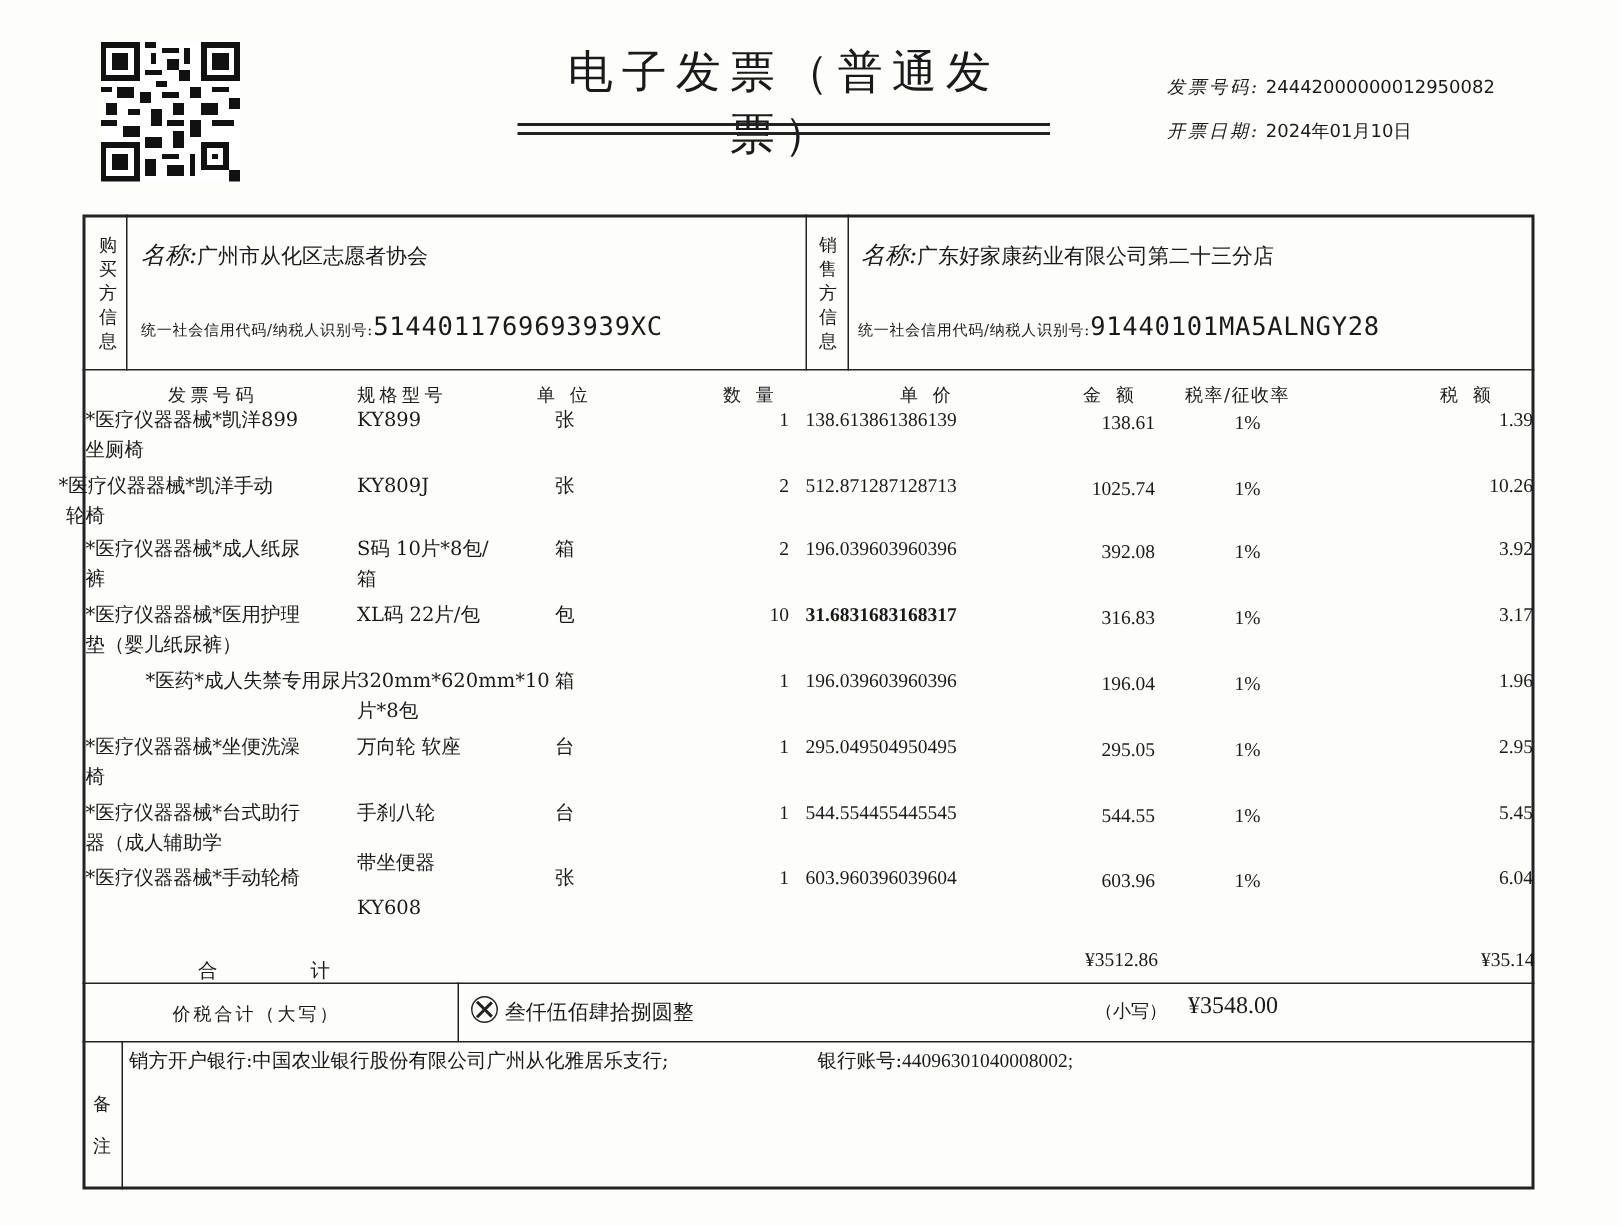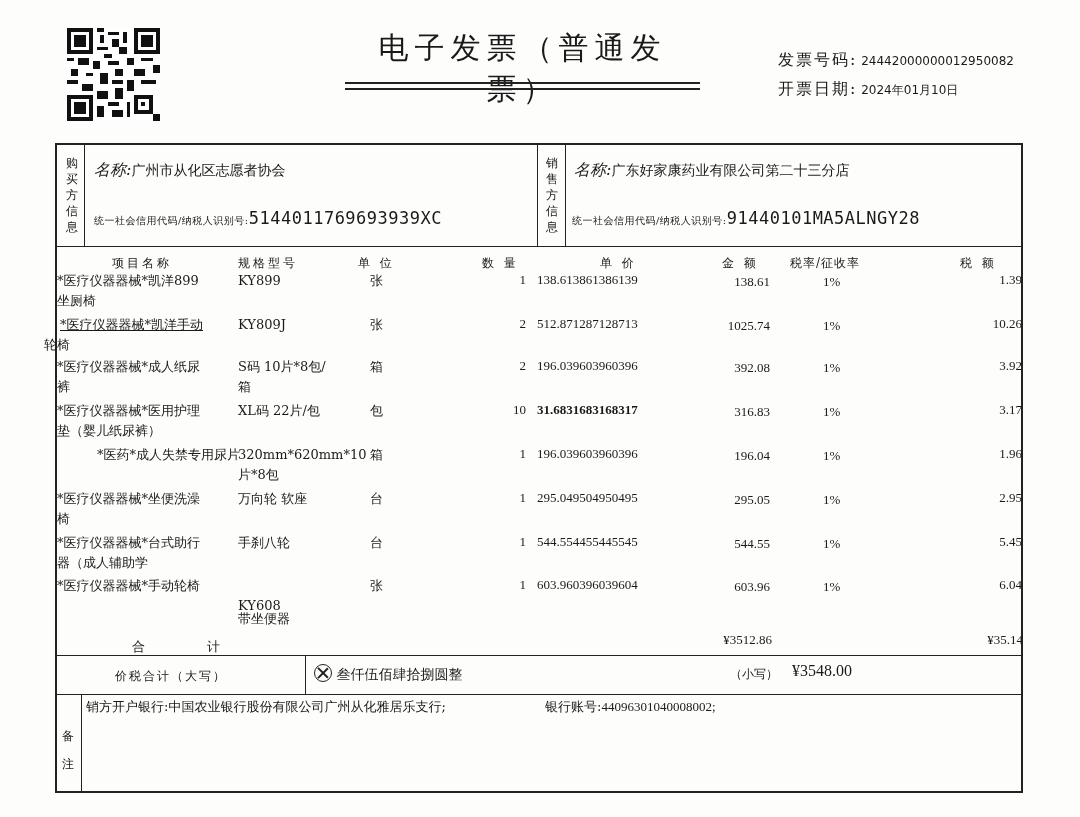--- a/index.html
+++ b/index.html
@@ -8,21 +8,21 @@
     font-family: "DejaVu Serif", "Liberation Serif", serif; color: #1a1a1a;
   }
   .abs { position: absolute; }
   
   .qr { left: 67px; top: 28px; width: 93px; height: 93px; }
   
   .title { left: 345px; top: 28px; width: 355px; text-align: center; font-size: 30px; letter-spacing: 6px; font-weight: normal; }
   .title-rule1 { left: 345px; top: 82px; width: 355px; height: 0; border-top: 2px solid #222; }
   .title-rule2 { left: 345px; top: 88px; width: 355px; height: 0; border-top: 2px solid #222; }
   .meta { left: 778px; font-size: 12px; }
-  .meta .lbl { font-size: 16px; letter-spacing: 2px; }
+  .meta .lbl { font-size: 12px; letter-spacing: 2px; font-style: italic; }
   .meta .val { font-family: "DejaVu Sans", sans-serif; font-size: 12px; }
 
   
   .frame { left: 55px; top: 143px; width: 968px; height: 650px; border: 2px solid #222; box-sizing: border-box; }
   .vline { width: 0; border-left: 1.5px solid #222; }
   .hline { height: 0; border-top: 1.5px solid #222; }
 
   .vlabel { font-size: 12px; line-height: 16px; text-align: center; width: 20px; }
   .party-name { font-size: 14px; }
   .party-name .k { font-size: 16px; font-style: italic; }
@@ -136,41 +136,41 @@
   <div>信</div>
   <div>息</div>
 </div>
 <div class="abs party-name" style="left:574px; top:160px;">
   <span class="k">名称:</span><span>广东好家康药业有限公司第二十三分店</span>
 </div>
 <div class="abs party-tax" style="left:572px; top:208px;">
   <span class="k">统一社会信用代码/纳税人识别号:</span><span class="v">91440101MA5ALNGY28</span>
 </div>
 
-<div class="abs hdr" style="left:112px;">项目名称</div>
+<div class="abs hdr" style="left:112px;">发票号码</div>
 <div class="abs hdr" style="left:238px;">规格型号</div>
 <div class="abs hdr" style="left:358px;">单 位</div>
 <div class="abs hdr" style="left:482px;">数 量</div>
 <div class="abs hdr" style="left:600px;">单 价</div>
 <div class="abs hdr" style="left:722px;">金 额</div>
 <div class="abs hdr" style="left:790px; letter-spacing:1px;">税率/征收率</div>
 <div class="abs hdr" style="left:960px;">税 额</div>
 
 <div id="rows">
     <div class="abs cell" style="left:57px; top:272px;">*医疗仪器器械*凯洋899</div>
     <div class="abs cell" style="left:57px; top:292px;">坐厕椅</div>
     <div class="abs cell" style="left:238px; top:272px;">KY899</div>
     <div class="abs cell" style="left:238px; top:292px;"></div>
     <div class="abs cell" style="left:370px; top:272px;">张</div>
     <div class="abs num right" style="left:470px; width:56px; top:272px;">1</div>
     <div class="abs num" style="left:537px; top:272px;">138.613861386139</div>
     <div class="abs num right" style="left:680px; width:90px; top:274px;">138.61</div>
     <div class="abs num" style="left:823px; top:274px;">1%</div>
     <div class="abs num right" style="left:940px; width:82px; top:272px;">1.39</div>
-    <div class="abs cell" style="left:60px; top:316px;text-decoration:underline;">*医疗仪器器械*凯洋手动</div>
+    <div class="abs cell" style="left:39px; top:316px;">*医疗仪器器械*凯洋手动</div>
     <div class="abs cell" style="left:44px; top:336px;">轮椅</div>
     <div class="abs cell" style="left:238px; top:316px;">KY809J</div>
     <div class="abs cell" style="left:238px; top:336px;"></div>
     <div class="abs cell" style="left:370px; top:316px;">张</div>
     <div class="abs num right" style="left:470px; width:56px; top:316px;">2</div>
     <div class="abs num" style="left:537px; top:316px;">512.871287128713</div>
     <div class="abs num right" style="left:680px; width:90px; top:318px;">1025.74</div>
     <div class="abs num" style="left:823px; top:318px;">1%</div>
     <div class="abs num right" style="left:940px; width:82px; top:316px;">10.26</div>
     <div class="abs cell" style="left:57px; top:358px;">*医疗仪器器械*成人纸尿</div>
@@ -218,21 +218,21 @@
     <div class="abs cell" style="left:238px; top:534px;">手刹八轮</div>
     <div class="abs cell" style="left:238px; top:554px;"></div>
     <div class="abs cell" style="left:370px; top:534px;">台</div>
     <div class="abs num right" style="left:470px; width:56px; top:534px;">1</div>
     <div class="abs num" style="left:537px; top:534px;">544.554455445545</div>
     <div class="abs num right" style="left:680px; width:90px; top:536px;">544.55</div>
     <div class="abs num" style="left:823px; top:536px;">1%</div>
     <div class="abs num right" style="left:940px; width:82px; top:534px;">5.45</div>
     <div class="abs cell" style="left:57px; top:577px;">*医疗仪器器械*手动轮椅</div>
     <div class="abs cell" style="left:57px; top:597px;"></div>
-    <div class="abs cell" style="left:238px; top:610px;">带坐便器</div>
+    <div class="abs cell" style="left:238px; top:567px;">带坐便器</div>
     <div class="abs cell" style="left:238px; top:597px;">KY608</div>
     <div class="abs cell" style="left:370px; top:577px;">张</div>
     <div class="abs num right" style="left:470px; width:56px; top:577px;">1</div>
     <div class="abs num" style="left:537px; top:577px;">603.960396039604</div>
     <div class="abs num right" style="left:680px; width:90px; top:579px;">603.96</div>
     <div class="abs num" style="left:823px; top:579px;">1%</div>
     <div class="abs num right" style="left:940px; width:82px; top:577px;">6.04</div>
   </div>
 
 <div class="abs total-lbl" style="left:132px; top:638px;">合</div>

